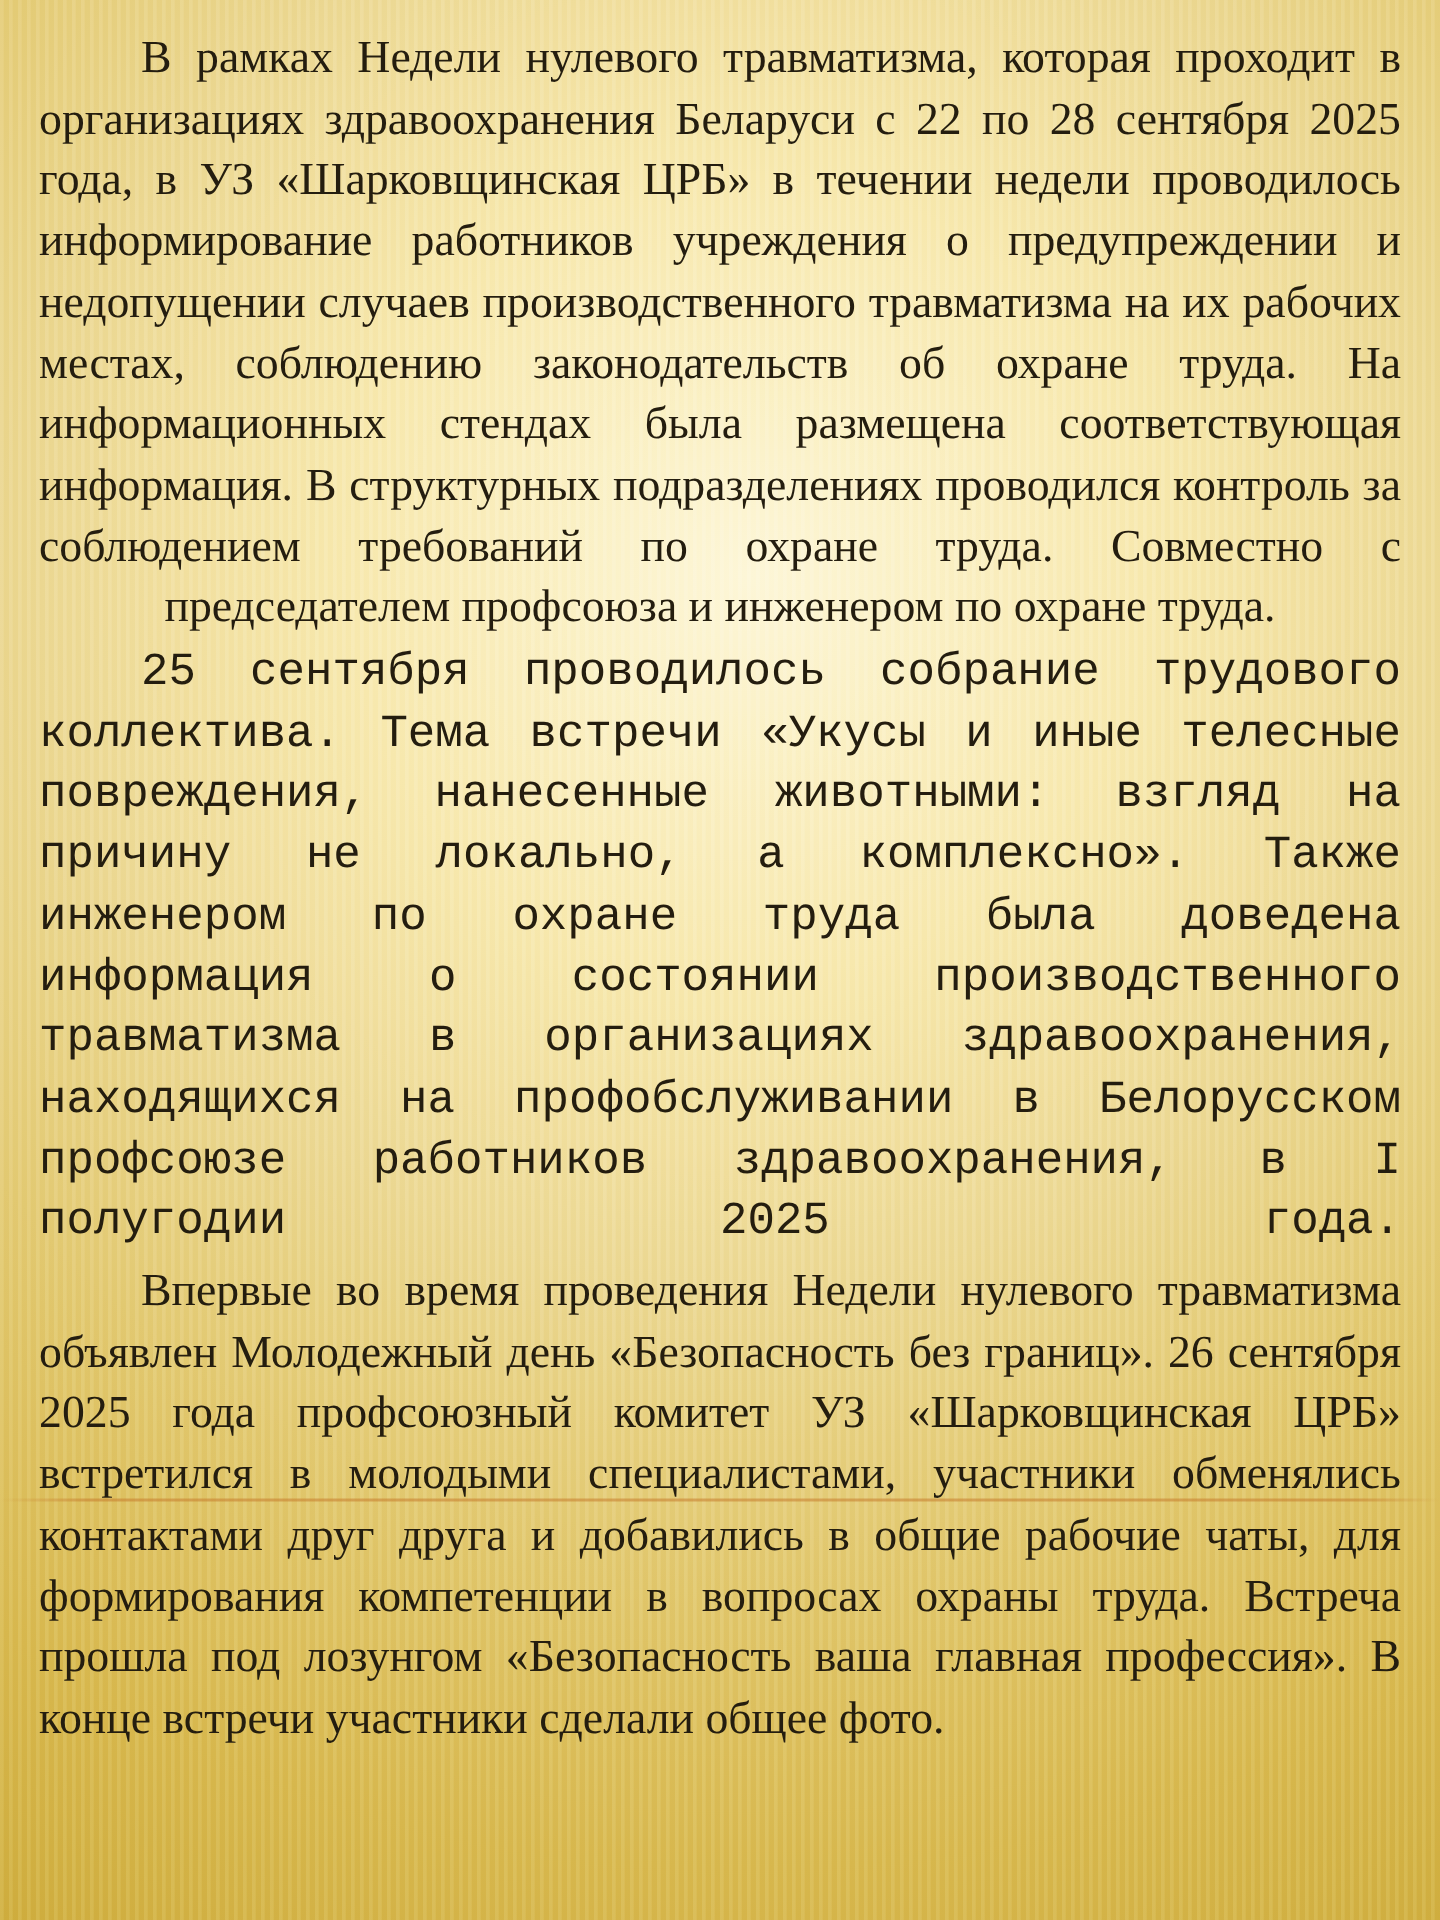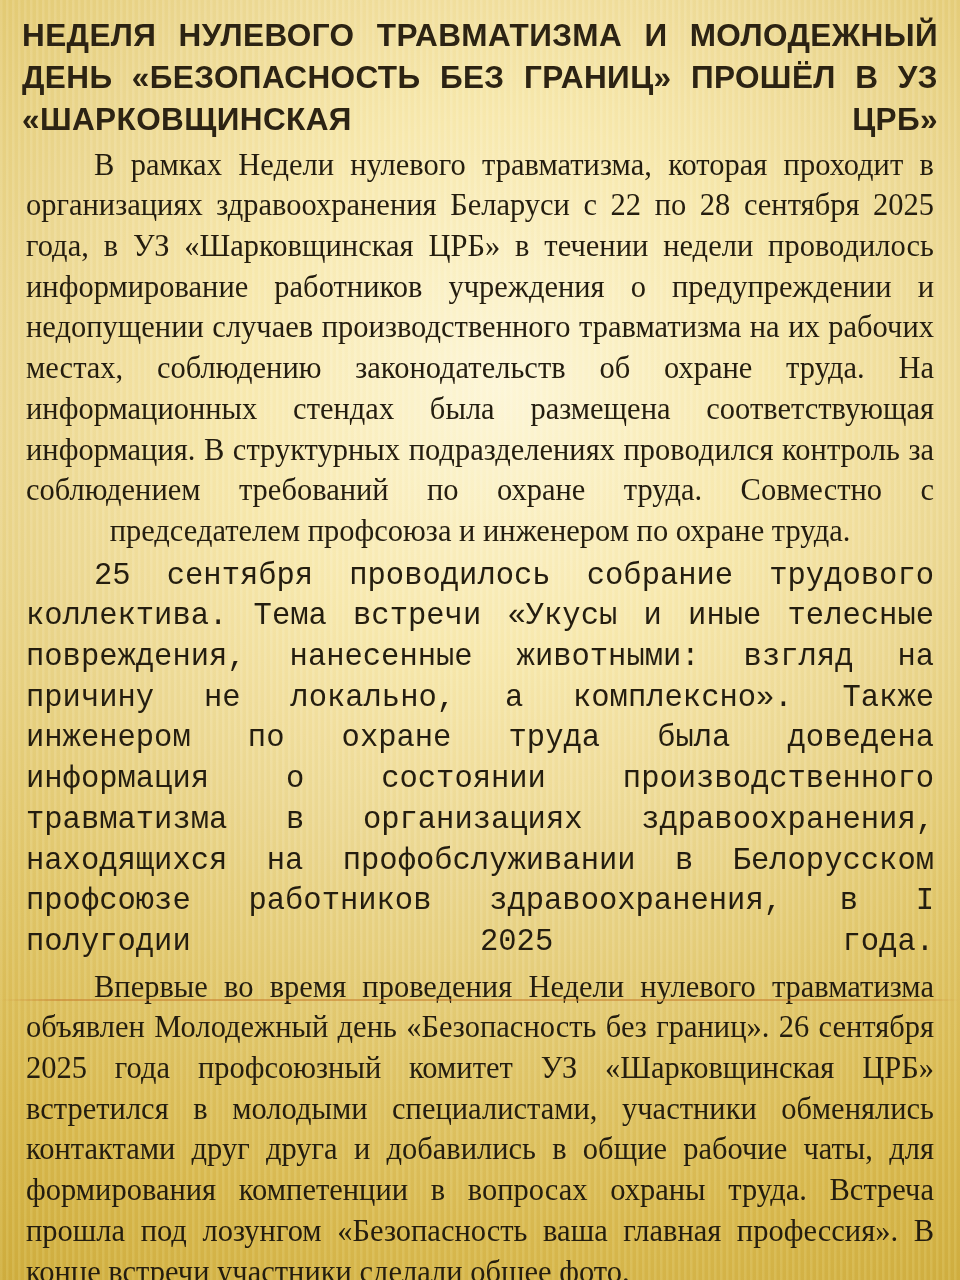--- a/index.html
+++ b/index.html
@@ -70,21 +70,20 @@
     height: 2px;
     background: linear-gradient(90deg, rgba(196,120,40,0.00) 0%, rgba(198,124,44,0.55) 6%, rgba(198,124,44,0.55) 94%, rgba(196,120,40,0.00) 100%);
     pointer-events: none;
   }
 </style>
 </head>
 <body>
 
 <div class="slide">
 
-  <h1 class="title">НЕДЕЛЯ НУЛЕВОГО ТРАВМАТИЗМА   И МОЛОДЕЖНЫЙ ДЕНЬ «БЕЗОПАСНОСТЬ БЕЗ ГРАНИЦ» ПРОШЁЛ В УЗ «ШАРКОВЩИНСКАЯ ЦРБ»</h1>
 
   <div class="body-text">
     <p class="para-1">В рамках Недели нулевого травматизма, которая проходит в организациях здравоохранения Беларуси с 22 по 28 сентября 2025 года, в УЗ «Шарковщинская ЦРБ» в течении недели проводилось информирование работников учреждения о предупреждении и недопущении случаев производственного травматизма на их рабочих местах, соблюдению законодательств об охране труда. На информационных стендах была размещена соответствующая информация. В структурных подразделениях проводился контроль за соблюдением требований по охране труда. Совместно с председателем профсоюза и инженером по охране труда.</p>
     <p class="para-2">25 сентября проводилось собрание трудового коллектива. Тема встречи «Укусы и иные телесные повреждения, нанесенные животными: взгляд на причину не локально, а комплексно».  Также инженером по охране труда была доведена информация о состоянии производственного травматизма в организациях здравоохранения, находящихся на профобслуживании в Белорусском профсоюзе работников здравоохранения, в I полугодии 2025 года.</p>
     <p class="para-3">Впервые во время проведения Недели нулевого травматизма объявлен Молодежный день «Безопасность без границ». 26 сентября 2025 года профсоюзный комитет УЗ «Шарковщинская ЦРБ» встретился в молодыми специалистами, участники обменялись контактами друг друга и добавились в общие рабочие чаты, для формирования компетенции в вопросах охраны труда. Встреча прошла под лозунгом  «Безопасность ваша главная профессия». В конце встречи участники сделали общее фото.</p>
   </div>
 
   <div class="hairline"></div>
 </div>
 

